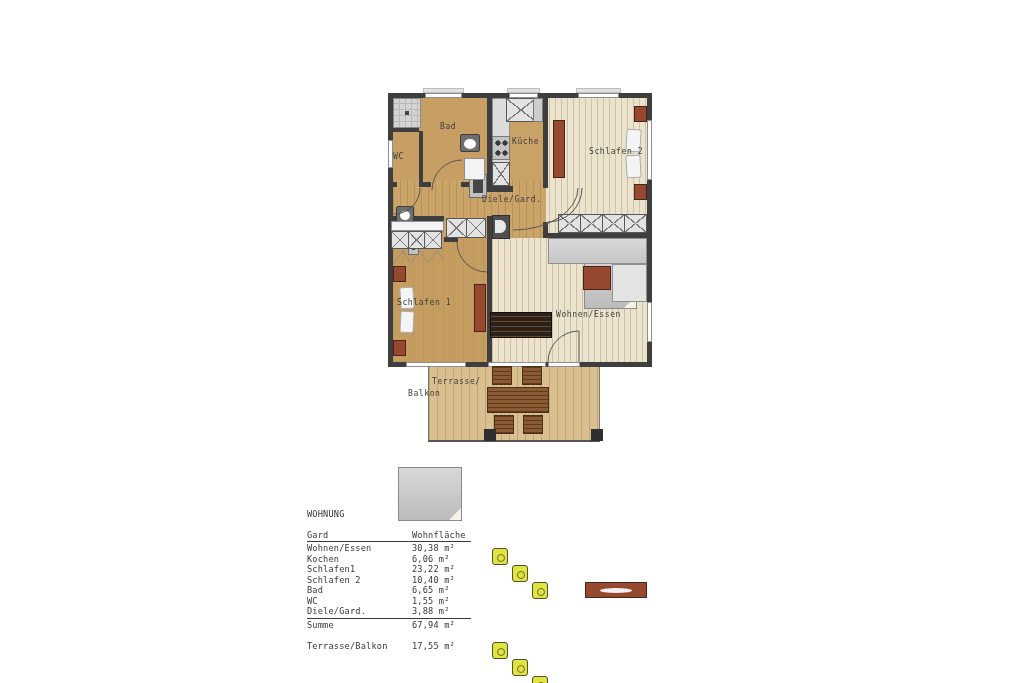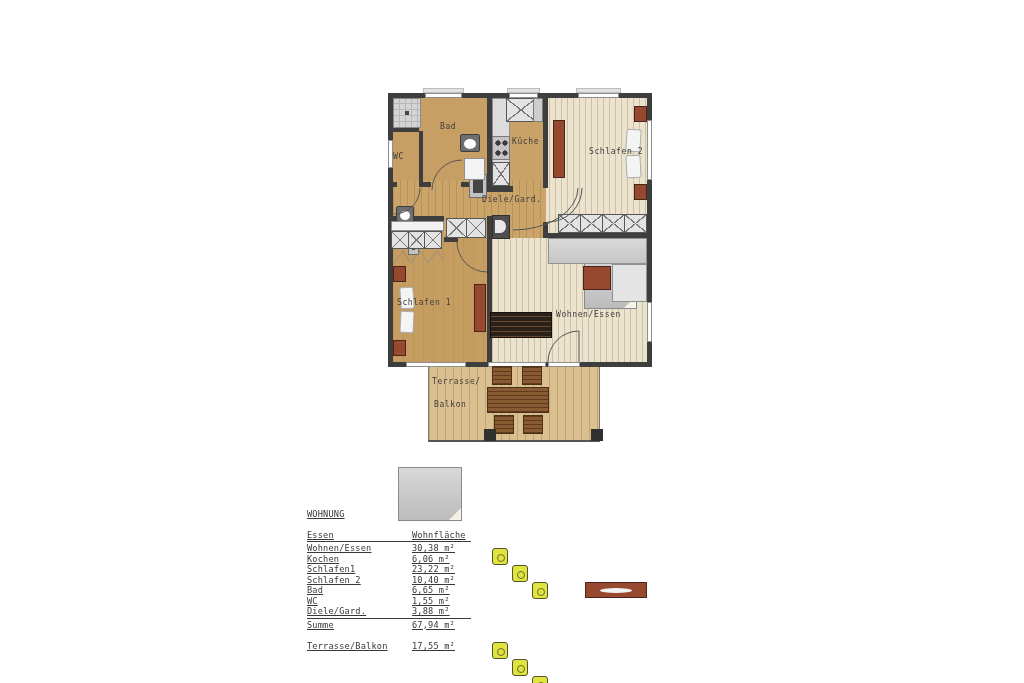--- a/index.html
+++ b/index.html
@@ -51,21 +51,21 @@
   .chair-y::after{content:"";position:absolute;left:50%;top:50%;width:6px;height:6px;margin:-3px 0 0 -3px;
                   border:1px solid #6b6b33;border-radius:50%;}
   .dining-table{background:#2a211b;border:1px solid #15100c;
      background-image:repeating-linear-gradient(0deg,rgba(160,105,60,0.55) 0 1px,transparent 1px 5px);}
   .slat{background:#8a5a33;border:1px solid #4c3016;
      background-image:repeating-linear-gradient(0deg,rgba(40,20,5,0.45) 0 1px,transparent 1px 4px);}
   .post{background:#2f2f2f;}
   .sideboard{position:relative;}
   .sideboard::after{content:"";position:absolute;left:14px;top:5px;right:14px;height:5px;background:#f2f2f2;border-radius:50%;}
   .plan-label{font-size:8px;color:#3d3d3d;letter-spacing:0.6px;white-space:nowrap;}
-  #area-table{position:absolute;left:307px;top:509px;width:164px;font-size:8.6px;color:#383838;letter-spacing:0.2px;text-decoration:underline;}
+  #area-table{position:absolute;left:307px;top:509px;width:164px;font-size:8.6px;color:#383838;letter-spacing:0.2px;}
   .t-title{margin-bottom:11px;}
   .t-row{display:flex;line-height:10.45px;}
   .t-room{width:105px;}
   .t-area{flex:1;}
   .t-head{padding-bottom:1px;border-bottom:1px solid #3a3a3a;margin-bottom:1px;}
   .t-body{border-bottom:1px solid #3a3a3a;padding-bottom:1px;margin-bottom:1px;}
   .t-terr{margin-top:11px;}
   svg{position:absolute;left:0;top:0;pointer-events:none;}
 </style>
 </head>
@@ -213,27 +213,27 @@
   </svg>
 
   <div class="abs plan-label" style="left:440px;top:122px;">Bad</div>
   <div class="abs plan-label" style="left:393px;top:152px;">WC</div>
   <div class="abs plan-label" style="left:512px;top:137px;">Küche</div>
   <div class="abs plan-label" style="left:589px;top:147px;">Schlafen 2</div>
   <div class="abs plan-label" style="left:482px;top:195px;">Diele/Gard.</div>
   <div class="abs plan-label" style="left:397px;top:298px;">Schlafen 1</div>
   <div class="abs plan-label" style="left:556px;top:310px;">Wohnen/Essen</div>
   <div class="abs plan-label" style="left:432px;top:377px;">Terrasse/</div>
-  <div class="abs plan-label" style="left:434px;top:389px;margin-top:11px;">Balkon</div>
+  <div class="abs plan-label" style="left:408px;top:389px;">Balkon</div>
 
   <div id="area-table">
     <div class="t-title">WOHNUNG</div>
     <div class="t-head">
       <div class="t-row">
-        <span class="t-room">Essen</span>
+        <span class="t-room">Gard</span>
         <span class="t-area">Wohnfläche</span>
       </div>
     </div>
     <div class="t-body">
       <div class="t-row">
         <span class="t-room">Wohnen/Essen</span>
         <span class="t-area">30,38 m²</span>
       </div>
       <div class="t-row">
         <span class="t-room">Kochen</span>

